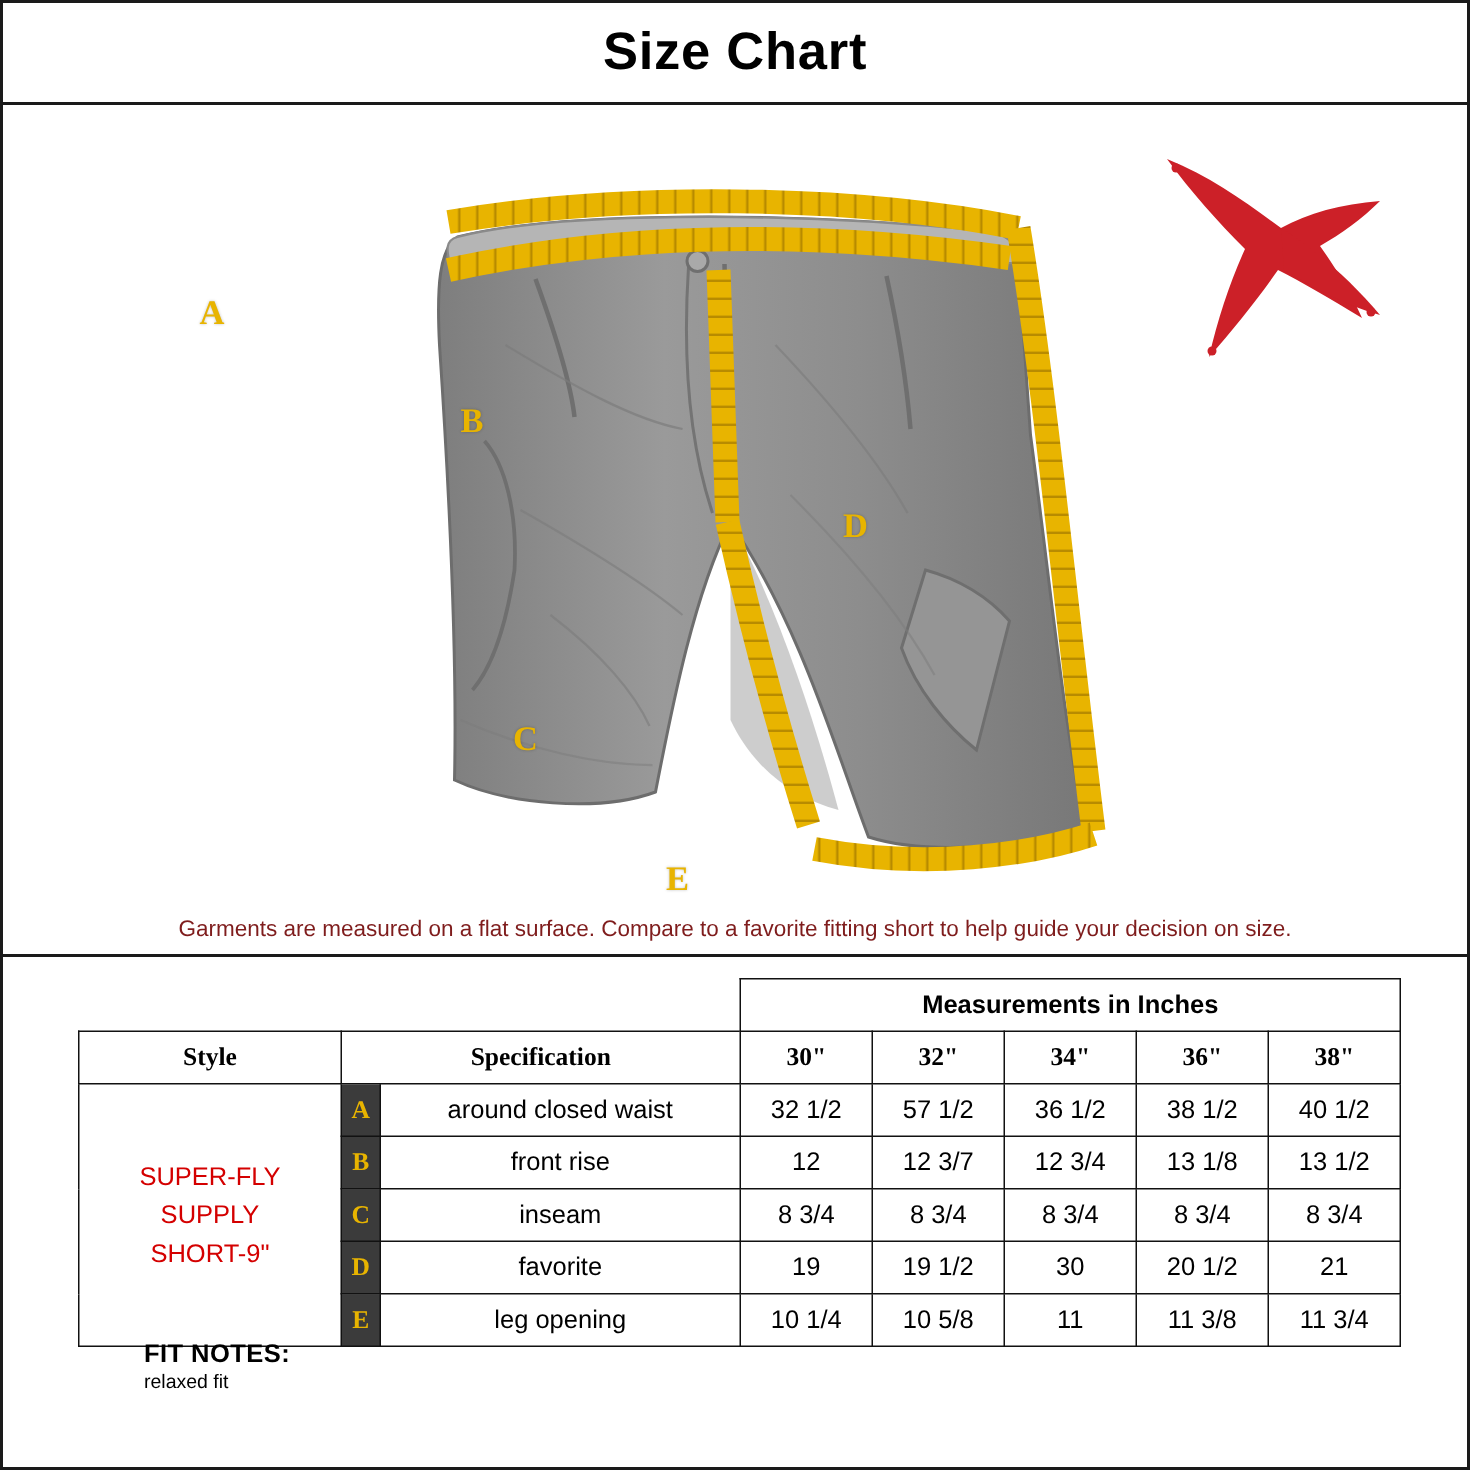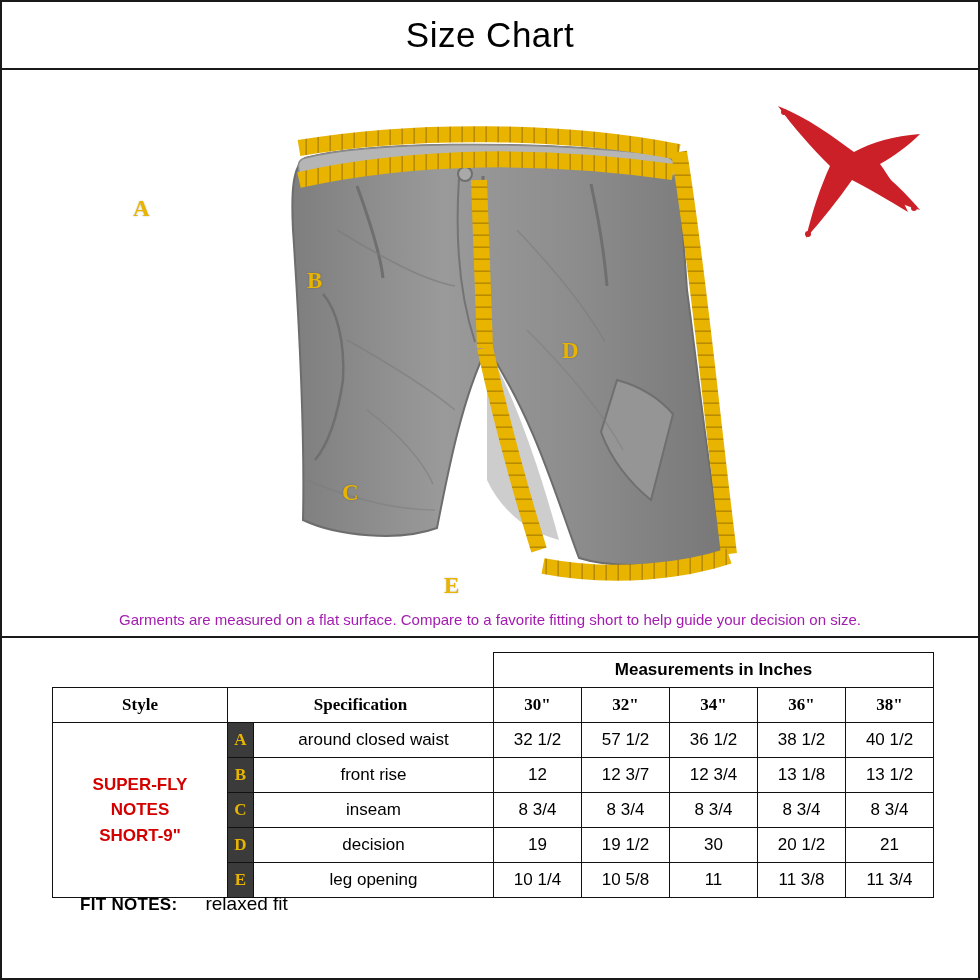--- a/index.html
+++ b/index.html
@@ -27,39 +27,39 @@
   .title-bar {
     height: 66px;
     border-bottom: 2px solid #1a1a1a;
     display: flex;
     align-items: center;
     justify-content: center;
   }
   .title-bar h1 {
     margin: 0;
     font-size: 35px;
-    font-weight: normal;
+    font-weight: bold;
     letter-spacing: 0.5px;
   }
 
   
   .illustration {
     position: relative;
     height: 566px;
     border-bottom: 2px solid #1a1a1a;
     overflow: hidden;
   }
   .measure-note {
     position: absolute;
     left: 0;
     right: 0;
     bottom: 8px;
     text-align: center;
     font-size: 15px;
-    color: #a21caf;
+    color: #7f1d1d;
   }
 
   .shorts-wrap {
     position: absolute;
     left: 185px;
     top: 10px;
     width: 560px;
     height: 510px;
   }
   .bird {
@@ -113,21 +113,21 @@
     font-weight: bold;
     font-size: 18px;
   }
   .hdr-cell {
     font-weight: bold;
     font-size: 18px;
     font-family: Liberation Serif, serif;
   }
   .style-cell {
     color: #D40000;
-    font-weight: bold;
+    font-weight: normal;
     font-size: 18px;
     line-height: 1.5;
     vertical-align: middle;
   }
   .key-cell {
     width: 26px;
     background: #3B3B3B !important;
     color: #E8B400;
     font-family: "Liberation Serif", serif;
     font-weight: bold;
@@ -139,29 +139,30 @@
     padding-left: 6px;
     font-size: 16px;
   }
 
   
   .fit-notes {
     position: relative;
     padding: 20px 0 0 78px;
     display: flex;
     align-items: baseline;
+    flex-direction: column;
   }
   .fit-label {
     font-weight: bold;
     font-size: 17px;
     letter-spacing: 0.3px;
   }
   .fit-value {
-    font-size: 19px;
-    margin-left: 28px;
+    font-size: 13px;
+    margin-left: 16px;
   }
 </style>
 </head>
 <body>
 
 <div class="page">
 
   <div class="title-bar">
     <h1>Size Chart</h1>
   </div>
@@ -292,21 +293,21 @@
           <td class="hdr-cell">30"</td>
           <td class="hdr-cell">32"</td>
           <td class="hdr-cell">34"</td>
           <td class="hdr-cell">36"</td>
           <td class="hdr-cell">38"</td>
         </tr>
 
         <tr>
           <td class="style-cell" rowspan="5">
             <div>SUPER-FLY</div>
-            <div>NOTES</div>
+            <div>SUPPLY</div>
             <div>SHORT-9"</div>
           </td>
           <td class="key-cell">A</td>
           <td class="spec-cell">around closed waist</td>
           <td>32 1/2</td>
           <td>57 1/2</td>
           <td>36 1/2</td>
           <td>38 1/2</td>
           <td>40 1/2</td>
         </tr>
@@ -326,21 +327,21 @@
           <td class="spec-cell">inseam</td>
           <td>8 3/4</td>
           <td>8 3/4</td>
           <td>8 3/4</td>
           <td>8 3/4</td>
           <td>8 3/4</td>
         </tr>
 
         <tr>
           <td class="key-cell">D</td>
-          <td class="spec-cell">decision</td>
+          <td class="spec-cell">favorite</td>
           <td>19</td>
           <td>19 1/2</td>
           <td>30</td>
           <td>20 1/2</td>
           <td>21</td>
         </tr>
 
         <tr>
           <td class="key-cell">E</td>
           <td class="spec-cell">leg opening</td>

